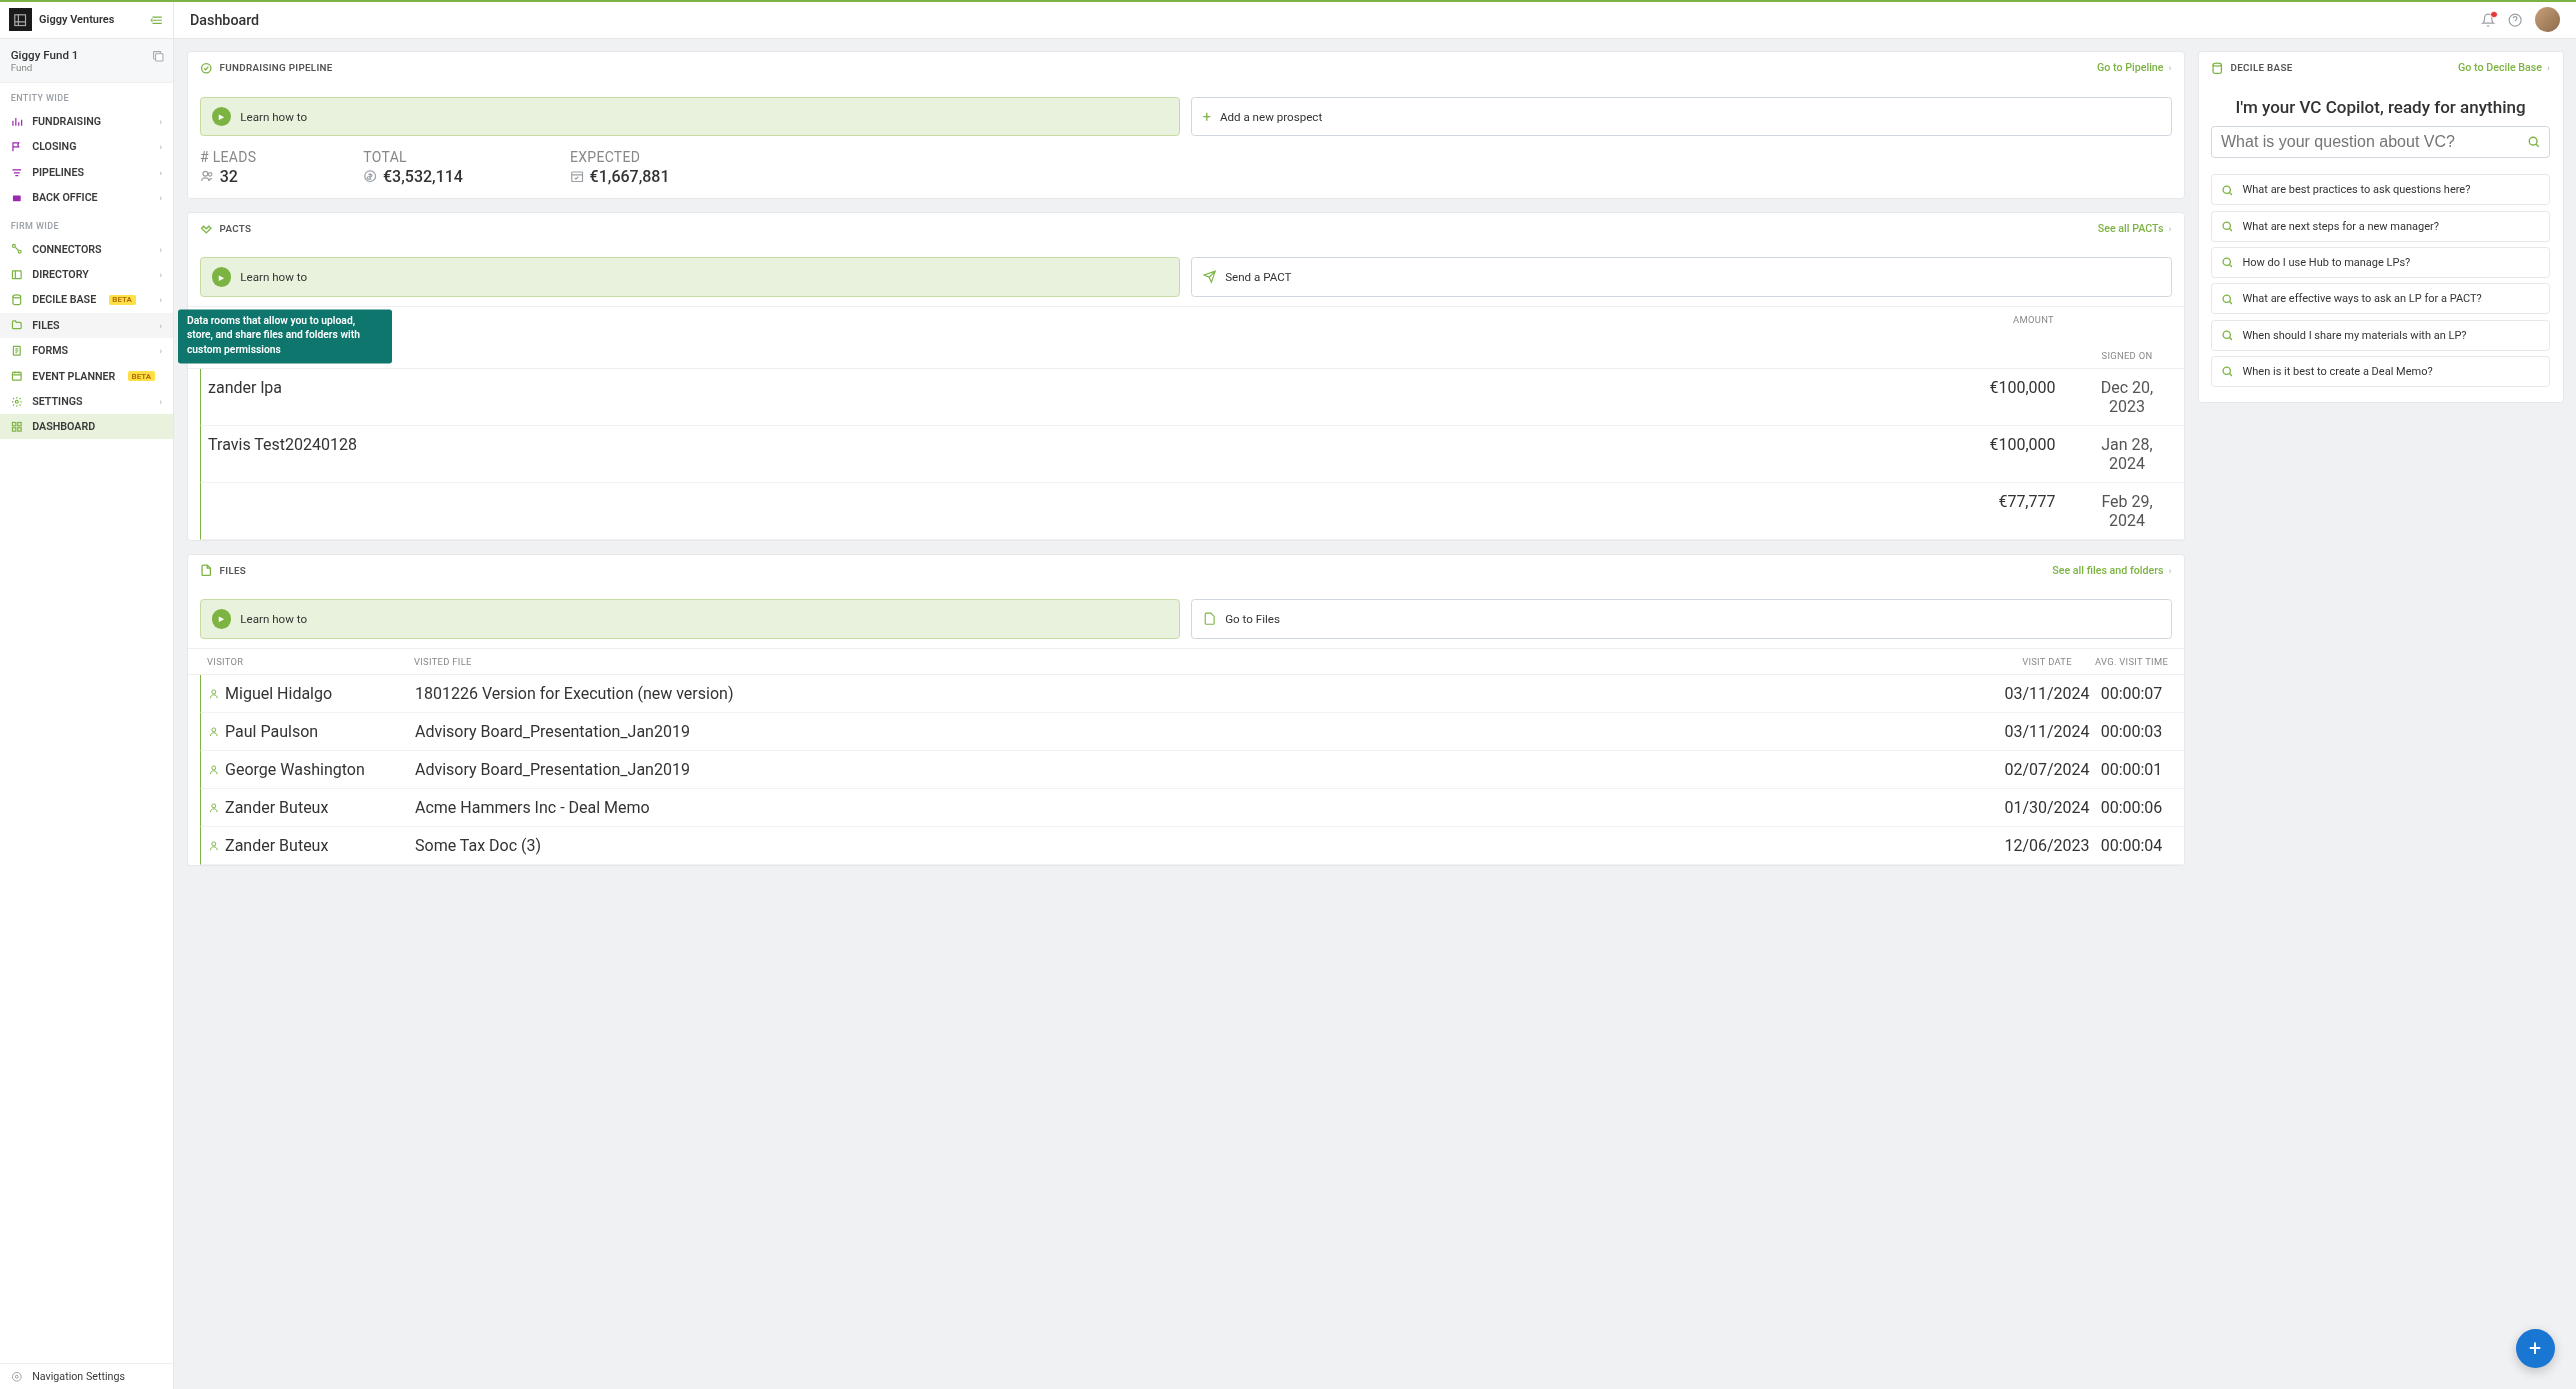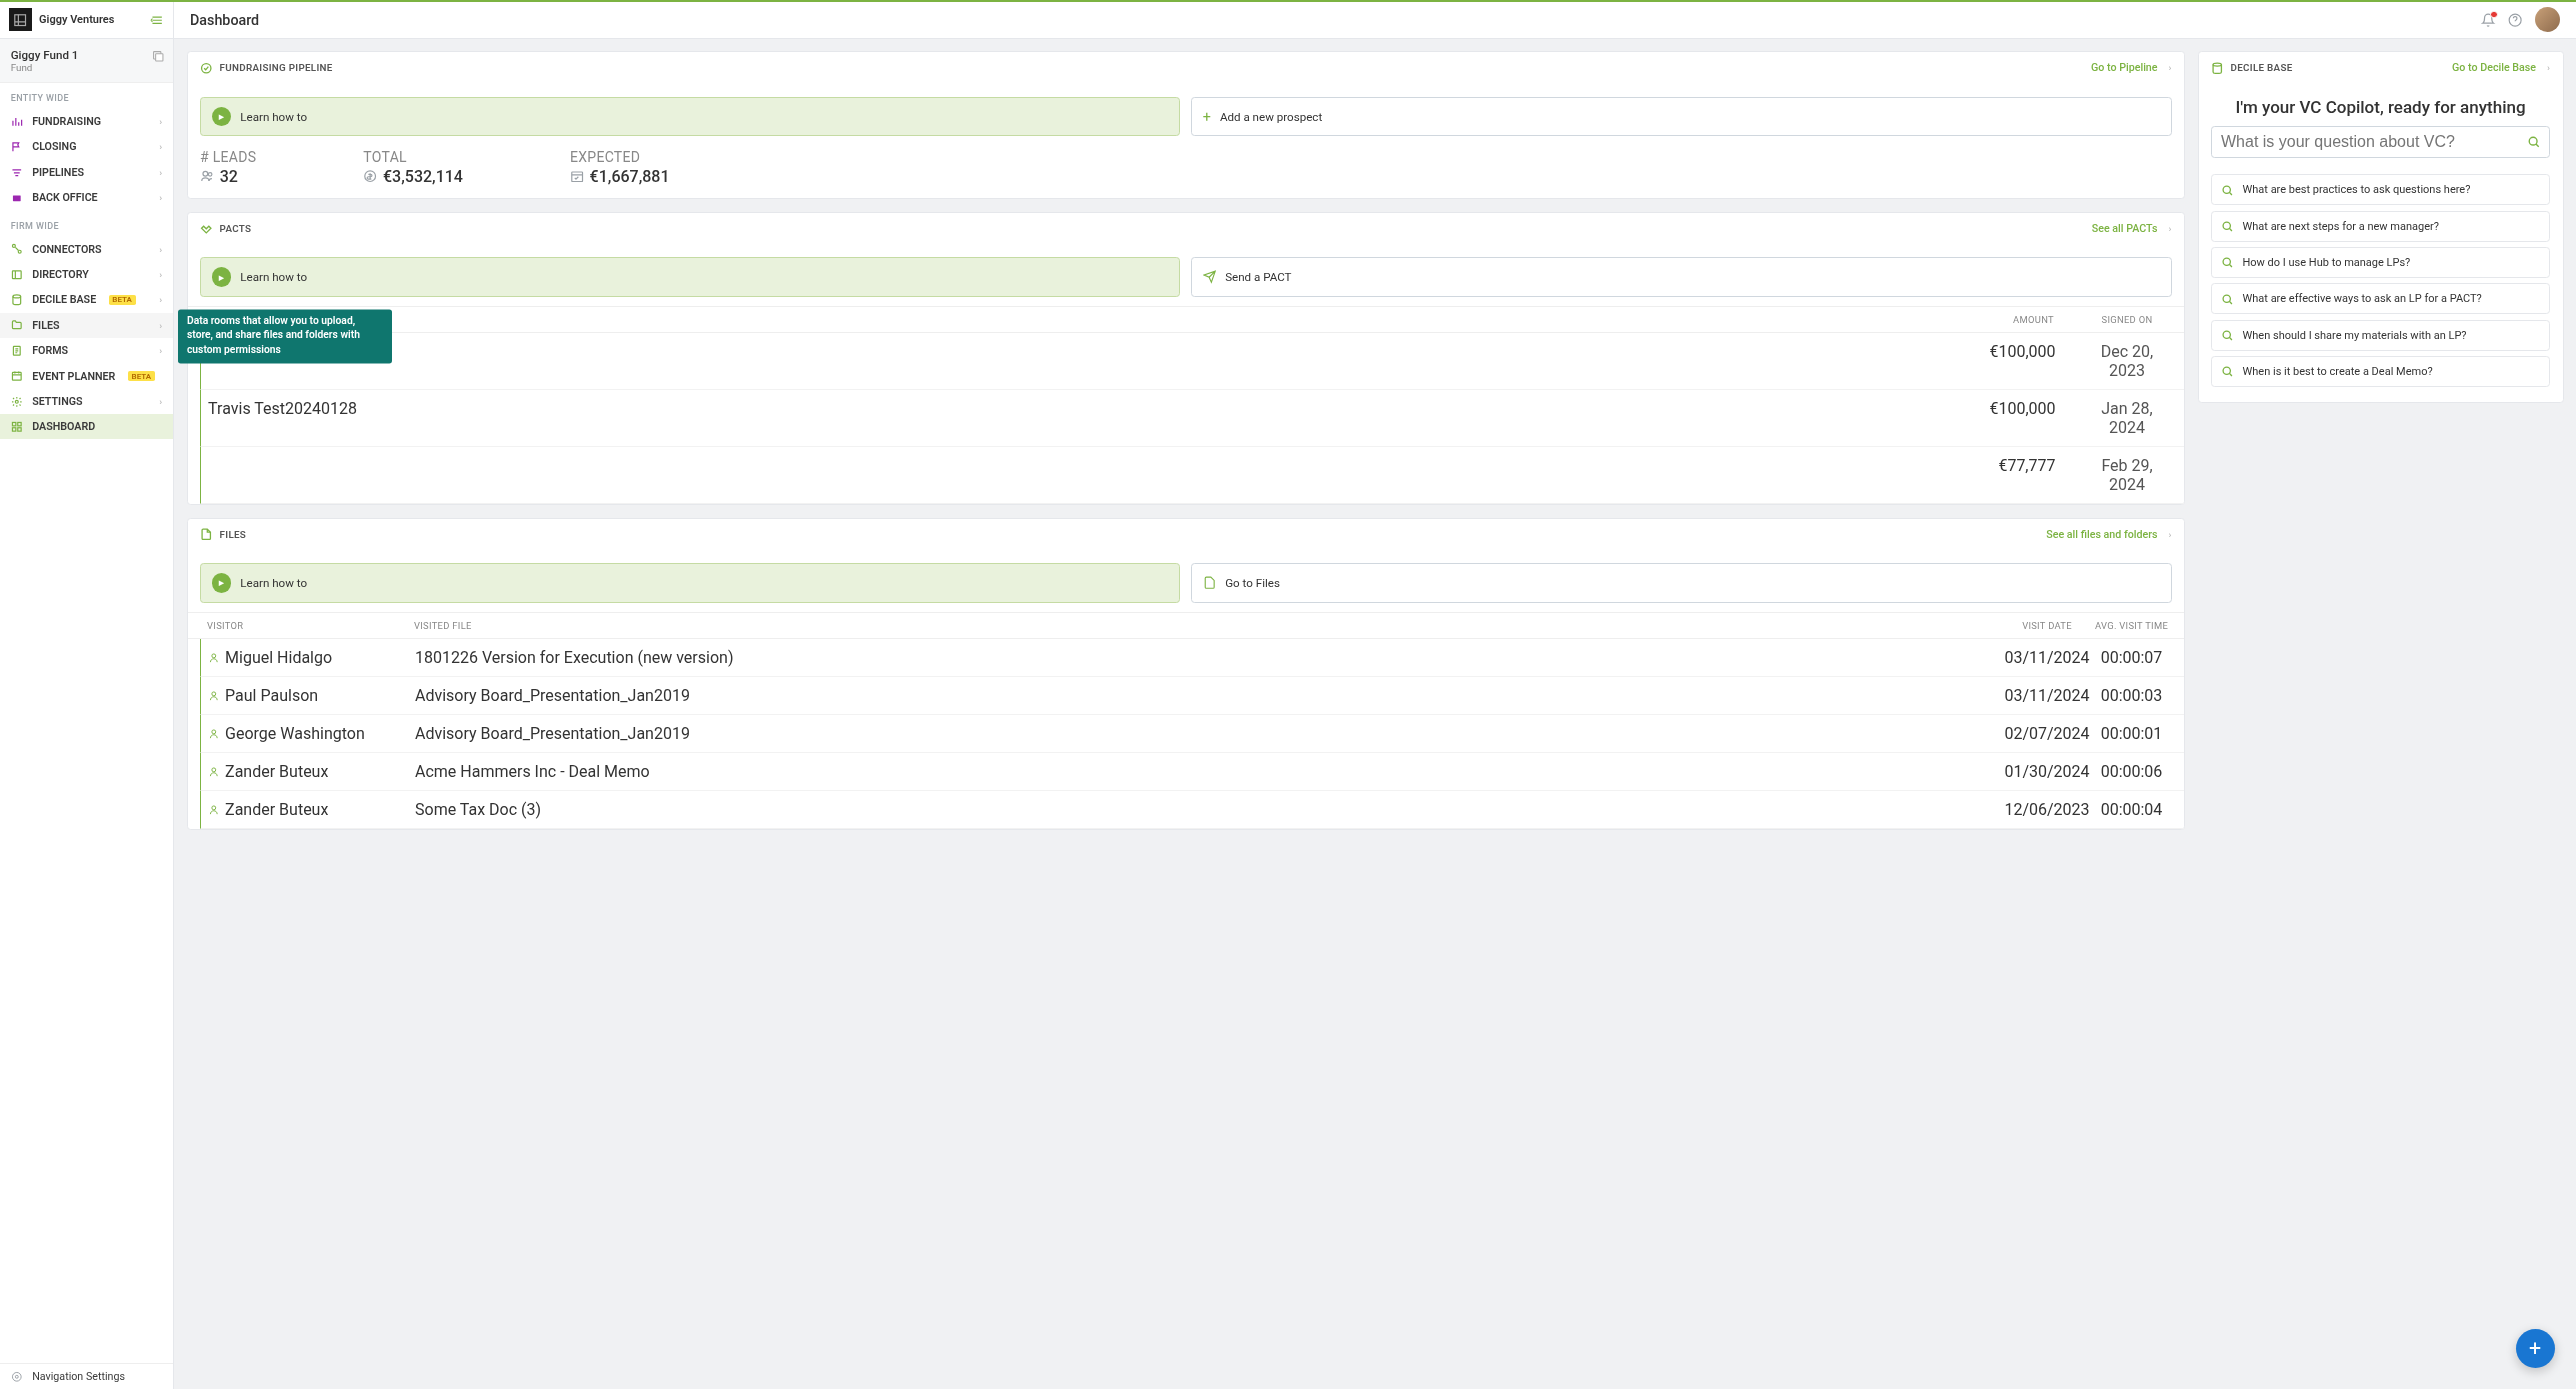--- a/index.html
+++ b/index.html
@@ -33,21 +33,21 @@
 .nav-item .chev { margin-left: auto; color:#bbb; font-size:9.8px;}
 .beta { background:#fde047; color:#b26a00; font-size:8px; padding:0.9px 3.6px; border-radius:1.8px; margin-left:3.6px; font-weight:600;}
 .sidebar-bottom { margin-top: auto; border-top: 0.9px solid #eee; }
 .content { flex: 1; padding: 12.5px; overflow-y: auto; display: flex; gap: 12.5px; }
 .main-col { flex: 1; display: flex; flex-direction: column; gap: 12.5px; min-width:0;}
 .side-col { width: 366px; display: flex; flex-direction: column; gap: 12.5px; }
 .card { background: #fff; border: 0.9px solid #e5e7eb; border-radius: 3.6px; }
 .card-head { display: flex; align-items: center; padding: 9px 12.5px; border-bottom: 0.9px solid transparent; }
 .card-head .ic { color: #7cb342; margin-right: 7.1px; display:flex; }
 .card-head .title { font-size: 9.8px; font-weight: 600; letter-spacing: 0.3px; color:#555;}
-.card-head .link { margin-left: auto; color: #7cb342; font-size: 10.7px; font-weight: 500; cursor:pointer; display:flex; align-items:center; gap:11px;}
+.card-head .link { margin-left: auto; color: #7cb342; font-size: 10.7px; font-weight: 500; cursor:pointer; display:flex; align-items:center; gap:5px;}
 .card-head .link .arr { color:#bbb; font-size:9.8px;}
 .action-row { display: flex; gap: 10.7px; margin-bottom: 9px; padding:12.5px 12.5px 0;}
 .action-btn { flex: 1; display: flex; align-items: center; gap: 9px; padding: 9px 10.7px; border: 0.9px solid #d0d7de; border-radius: 3.6px; font-size: 11.6px; cursor: pointer; background:#fff;}
 .action-btn.learn { background: #e9f2dc; border-color: #c5dba3; }
 .action-btn .circle { width: 19.6px; height: 19.6px; border-radius: 50%; background:#7cb342; display:flex;align-items:center;justify-content:center;color:#fff;font-size:10.7px;}
 .action-btn .plus { color:#7cb342; font-size:14.3px; font-weight:400;}
 .stats-row { display: flex; padding: 3.6px 12.5px 12.5px; }
 .stat { margin-right: 107px; }
 .stat-label { font-size: 14px; color: #888; letter-spacing: 0.3px; margin-bottom: 1.8px;}
 .stat-val-row { display:flex; align-items:center; gap:5.4px;}
@@ -59,21 +59,21 @@
 .pacts-name { flex: 1; }
 .pacts-amount { width: 98px; text-align: right; padding-right:27px;}
 .pacts-date { width: 89px; text-align: center; color:#555;}
 .files-visitor { width: 214px; display:flex; align-items:center; gap:5.4px;}
 .files-visitor .person-ic { color:#7cb342; font-size:11.6px;}
 .files-file { flex:1; }
 .files-date { width:89px; text-align:center;}
 .files-time { width:80px; text-align:center;}
 .th-name { flex:1; }
 .th-amount { width:98px; text-align:center;}
-.th-signed { width:89px; text-align:center;}
+.th-signed { width:89px; text-align:center;margin-top:36px;}
 .th-visitor { width:214px; }
 .th-file { flex:1; }
 .th-vdate { width:89px; text-align:center;}
 .th-vtime { width:80px; text-align:center;}
 .copilot-h { font-size: 17px; font-weight: 500; text-align:center; padding: 12.5px 18px 9px;}
 .search-wrap { padding: 0 12.5px 10.7px;}
 .search-box { display:flex; align-items:center; border:0.9px solid #d0d7de; border-radius:3.6px; padding:6.2px 9px;}
 .search-box input { flex:1; border:none; outline:none; font-size:16px; color:#333;}
 .search-box .sic { color:#7cb342; font-size:12.5px;}
 .quick-q { margin: 5.4px 12.5px; border:0.9px solid #e5e7eb; border-radius:3.6px; padding:8px 9px; display:flex; align-items:center; gap:9px; font-size:11px; cursor:pointer;}

